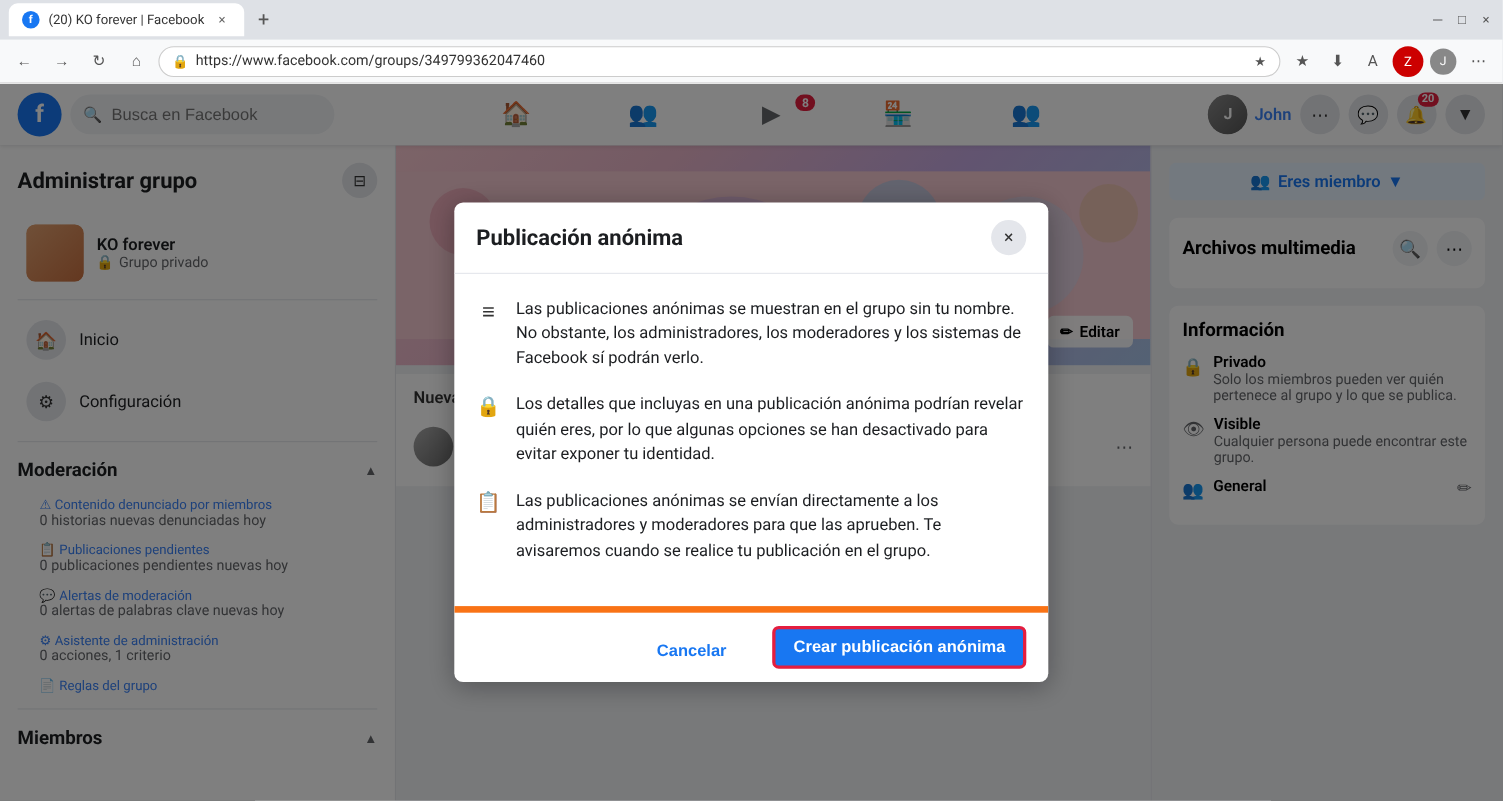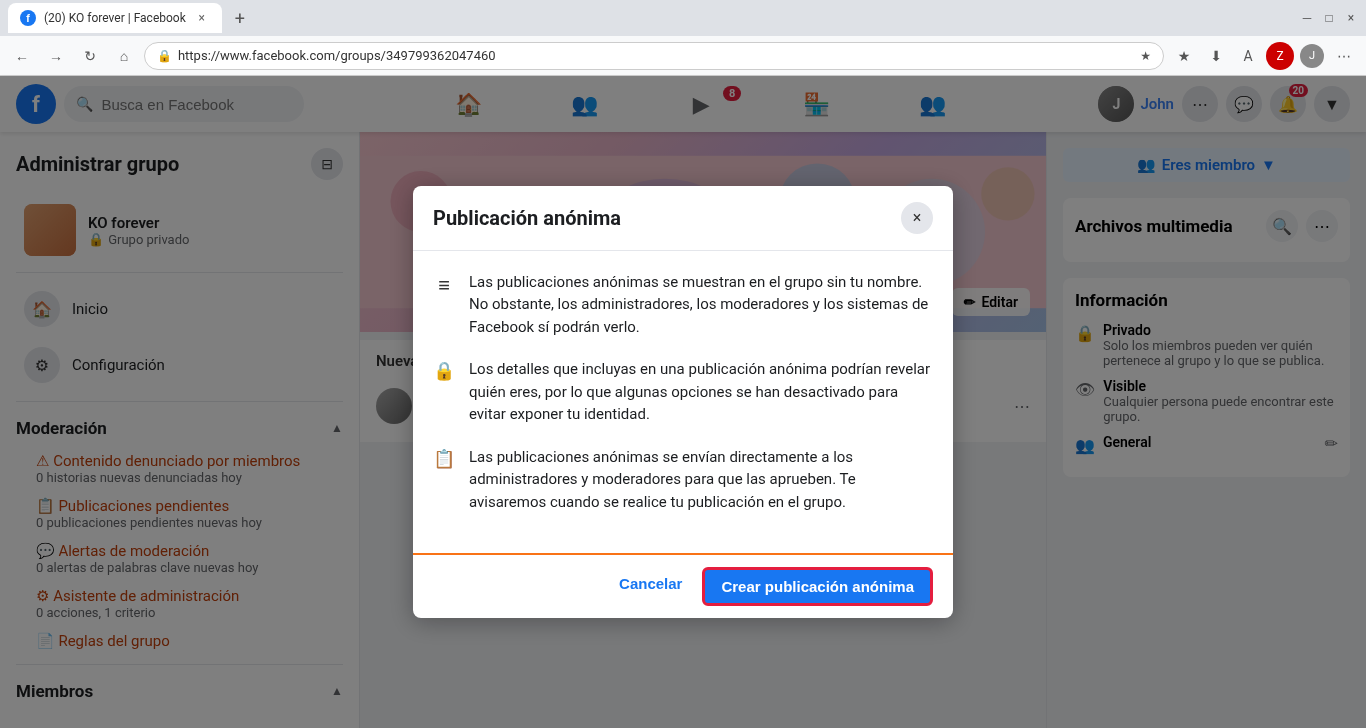--- a/index.html
+++ b/index.html
@@ -55,21 +55,21 @@
     .group-name { font-size: 15px; font-weight: 600; color: #1c1e21; }
     .group-privacy { font-size: 13px; color: #65676b; display: flex; align-items: center; gap: 4px; }
     .sidebar-divider { height: 1px; background: #e4e6eb; margin: 8px 16px; }
     .sidebar-nav-item { display: flex; align-items: center; gap: 12px; padding: 10px 16px; cursor: pointer; border-radius: 8px; margin: 0 8px; }
     .sidebar-nav-icon { width: 36px; height: 36px; background: #e4e6eb; border-radius: 50%; display: flex; align-items: center; justify-content: center; color: #333; font-size: 16px; flex-shrink: 0; }
     .sidebar-nav-label { font-size: 15px; color: #1c1e21; }
     .sidebar-section-header { display: flex; align-items: center; justify-content: space-between; padding: 8px 16px; }
     .sidebar-section-title { font-size: 17px; font-weight: 700; color: #1c1e21; }
     .sidebar-section-chevron { color: #65676b; font-size: 12px; }
     .sidebar-sub-item { display: flex; flex-direction: column; padding: 6px 16px 6px 28px; cursor: pointer; border-radius: 8px; margin: 0 8px; }
-    .sidebar-sub-label { font-size: 15px; color: #c2410c; }
+    .sidebar-sub-label { font-size: 12px; color: #3b82f6; }
     .sidebar-sub-desc { font-size: 13px; color: #65676b; }
 
     
     .fb-main { flex: 1; overflow-y: auto; position: relative; background: #f0f2f5; }
     .group-cover { width: 100%; height: 200px; background: linear-gradient(135deg, #f8c8d0 0%, #e8b4c8 30%, #c4a8e0 60%, #a8c4e8 100%); position: relative; overflow: hidden; }
     .edit-cover-btn { position: absolute; bottom: 16px; right: 16px; background: rgba(255,255,255,0.9); border-radius: 6px; padding: 6px 12px; display: flex; align-items: center; gap: 6px; cursor: pointer; font-size: 14px; font-weight: 600; }
 
     
     .fb-right { width: 320px; background: #f0f2f5; border-left: 1px solid #e4e6eb; padding: 16px; flex-shrink: 0; }
     .right-actions { display: flex; gap: 8px; margin-bottom: 16px; }
@@ -92,21 +92,21 @@
 
     
     .modal { background: #fff; border-radius: 8px; width: 540px; box-shadow: 0 4px 24px rgba(0,0,0,0.3); z-index: 201; overflow: hidden; }
     .modal-header { display: flex; align-items: center; justify-content: space-between; padding: 16px 20px; border-bottom: 1px solid #e4e6eb; }
     .modal-title { font-size: 20px; font-weight: 700; color: #1c1e21; }
     .modal-close { width: 32px; height: 32px; background: #e4e6eb; border-radius: 50%; display: flex; align-items: center; justify-content: center; cursor: pointer; color: #333; font-size: 16px; }
     .modal-body { padding: 20px; }
     .modal-info-item { display: flex; align-items: flex-start; gap: 14px; margin-bottom: 20px; }
     .modal-info-icon { color: #333; font-size: 18px; margin-top: 2px; flex-shrink: 0; width: 22px; text-align: center; }
     .modal-info-text { font-size: 15px; color: #1c1e21; line-height: 1.5; }
-    .modal-footer { display: flex; align-items: flex-start; justify-content: flex-end; padding: 12px 20px; gap: 8px; border-top: 2px solid #f97316; }
+    .modal-footer { display: flex; align-items: flex-end; justify-content: flex-end; padding: 12px 20px; gap: 30px; border-top: 6px solid #f97316; }
     .cancel-btn { color: #1877f2; font-size: 15px; font-weight: 600; cursor: pointer; padding: 8px 12px; background: none; border: none; }
     .create-btn { background: #1877f2; color: #fff; font-size: 15px; font-weight: 600; border-radius: 6px; padding: 8px 16px; cursor: pointer; border: 3px solid #e41e3f; }
 
     
     .activity-section { padding: 12px 16px; background: #fff; margin-top: 8px; }
     .activity-header { display: flex; align-items: center; gap: 6px; font-size: 15px; font-weight: 600; color: #333; margin-bottom: 12px; cursor: pointer; }
     .activity-item { display: flex; align-items: center; gap: 10px; padding: 6px 0; }
     .activity-avatar { width: 36px; height: 36px; border-radius: 50%; background: #888; flex-shrink: 0; }
     .activity-info { flex: 1; }
     .activity-name { font-size: 14px; font-weight: 600; }

